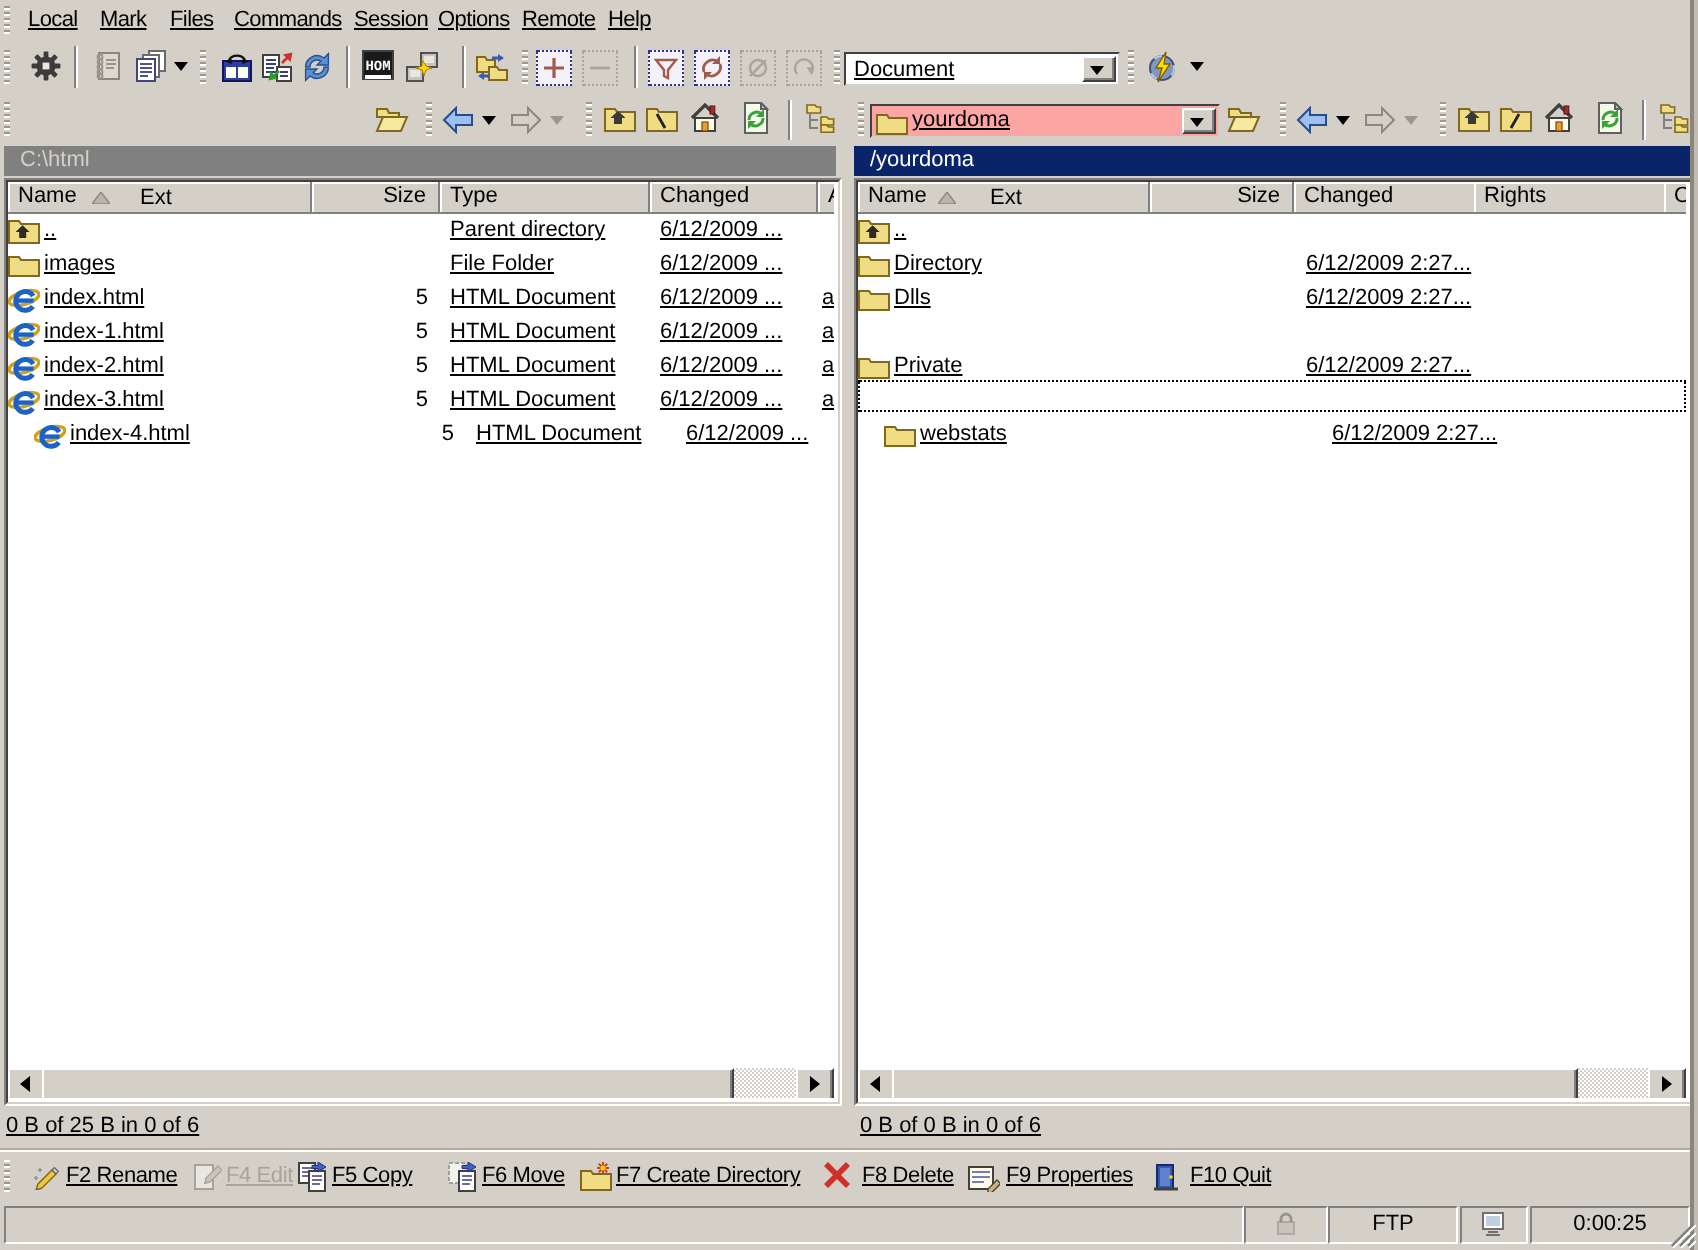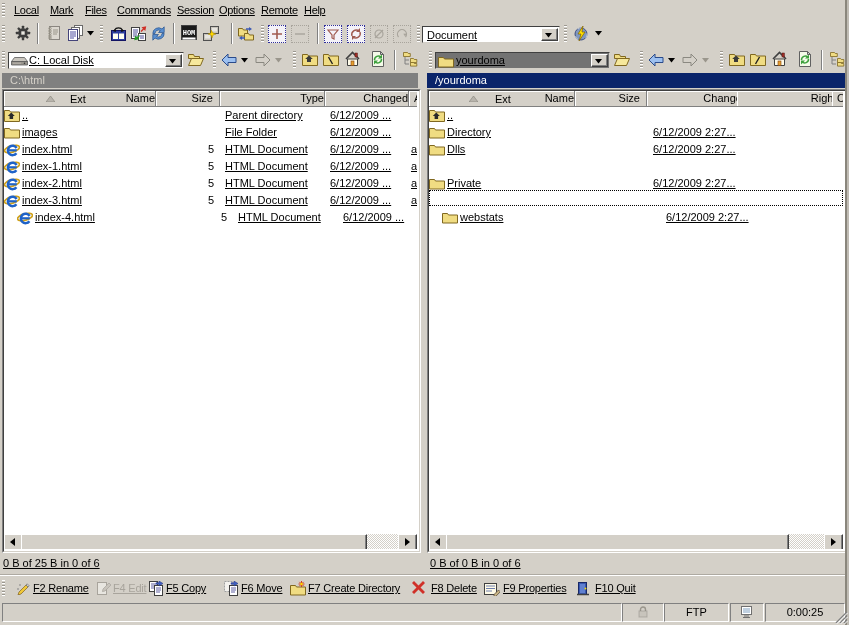--- a/index.html
+++ b/index.html
@@ -1,21 +1,21 @@
 <!DOCTYPE html>
 <html><head><meta charset="utf-8"><style>
 html,body{margin:0;padding:0;width:849px;height:625px;overflow:hidden;
  font-family:"Liberation Sans",sans-serif;font-size:11px;color:#000;background:#d4d0c8;}
 .ab{position:absolute;}
 .grip{width:3px;background:repeating-linear-gradient(0deg,#fff 0 1px,#9c9890 1px 2px,#d4d0c8 2px 3px);}
 .vsep{width:2px;background:linear-gradient(90deg,#808080 0 1px,#fff 1px 2px);}
 .sunk2{border:1px solid;border-color:#808080 #fff #fff #808080;}
 .sunk2 > .in{position:absolute;inset:0;border:1px solid;border-color:#404040 #d4d0c8 #d4d0c8 #404040;}
 .hdrcell{background:#d4d0c8;border-right:1px solid #808080;border-bottom:1px solid #808080;
- box-shadow:inset 1px 1px 0 #fff;height:16px;line-height:15px;padding-left:5px;box-sizing:border-box;text-align:right;}
+ box-shadow:inset 1px 1px 0 #fff;height:16px;line-height:15px;padding-left:5px;box-sizing:border-box;}
 .row{height:17px;line-height:17px;white-space:nowrap;}
 .btn3d{background:#d4d0c8;border:1px solid;border-color:#fff #404040 #404040 #fff;box-shadow:inset -1px -1px 0 #808080;}
 .etch{border:1px solid;border-color:#808080 #fff #fff #808080;}
 svg{display:block;}
 #cmdbar .t{letter-spacing:-0.2px;}
 .t{position:absolute;white-space:nowrap;text-decoration:underline;}
 </style></head>
 <body>
 
 <div class="ab" style="left:0;top:0;width:849px;height:20px;background:#d4d0c8"></div>
@@ -191,34 +191,20 @@
   <path d="M10 1L5 9h3l-2 7 6-9H9z" fill="#ffe000" stroke="#806000" stroke-width="0.7"></path>
  </svg>
  <svg class="ab" style="left:595px;top:11px" width="7" height="5" viewBox="0 0 7 5">
       <path d="M0 0h7L3.5 4.5z" fill="#000"></path>
     </svg>
 </div>
 
 <div id="band2" class="ab" style="left:0;top:47px;width:849px;height:25px;">
 
  <div class="ab grip" style="left:2px;top:4px;height:17px"></div>
- <div class="ab" style="left:8px;top:5px;width:174px;height:15px;background:#fff;border:1px solid;border-color:#404040 #d4d0c8 #d4d0c8 #404040">
-  <svg class="ab" style="left:2px;top:3px" width="17" height="11" viewBox="0 0 17 11">
-        <path d="M3.5 1.5h10l3 4h-16z" fill="#cac6be" stroke="#5a5a5a" stroke-width="0.8"></path>
-        <path d="M0.5 5.5h16v3.5h-16z" fill="#9a968e" stroke="#5a5a5a" stroke-width="0.8"></path>
-        <circle cx="13.5" cy="7.2" r="0.8" fill="#303030"></circle>
-        <path d="M2 7.2h8" stroke="#b8b4ac" stroke-width="1"></path>
-      </svg>
-  <div class="t" style="left:20px;top:1px">C: Local Disk</div>
-  <div class="ab btn3d" style="right:1px;top:1px;width:15px;height:11px">
-        <svg class="ab" style="left:3px;top:4px" width="7" height="5" viewBox="0 0 7 5">
-          <path d="M0 0h7L3.5 4.5z" fill="#000"></path>
-        </svg>
-      </div>
- </div>
  <svg class="ab" style="left:187px;top:5px" width="18" height="16" viewBox="0 0 18 16">
   <path d="M1.5 2.5h5l1 2h5v2h-11z" fill="#f0dc82" stroke="#806820"></path>
   <path d="M1.5 13.5l3-7h12l-3 7z" fill="#f6e89c" stroke="#806820"></path>
  </svg>
  <div class="ab grip" style="left:213px;top:4px;height:17px"></div>
  <svg class="ab" style="left:221px;top:6px" width="16" height="14" viewBox="0 0 16 14">
       <path d="M7 1L1 7l6 6v-3.5h8v-5H7z" fill="#9cc0f0" stroke="#2a4a8a"></path>
     </svg>
  <svg class="ab" style="left:241px;top:11px" width="7" height="5" viewBox="0 0 7 5">
       <path d="M0 0h7L3.5 4.5z" fill="#000"></path>
@@ -255,21 +241,21 @@
  <div class="ab vsep" style="left:394px;top:3px;height:20px"></div>
  <svg class="ab" style="left:402px;top:4px" width="16" height="16" viewBox="0 0 16 16">
   <path d="M1.5 1.5h4l.8 1h2v3h-6.8z" fill="#f0dc82" stroke="#806820" stroke-width="0.8"></path>
   <path d="M3 6v7h4" fill="none" stroke="#808080"></path>
       <path d="M3 9h4" stroke="#808080"></path>
   <path d="M8.5 7.5h3l.8 1h2.5v3h-6.3z" fill="#f0dc82" stroke="#806820" stroke-width="0.8"></path>
   <path d="M8.5 11.5h3l.8 1h2.5v2.6h-6.3z" fill="#f0dc82" stroke="#806820" stroke-width="0.8"></path>
  </svg>
 
  <div class="ab grip" style="left:429px;top:4px;height:17px"></div>
- <div class="ab" style="left:435px;top:5px;width:173px;height:15px;background:#737373;border:1px solid;border-color:#404040 #d4d0c8 #d4d0c8 #404040">
+ <div class="ab" style="left:435px;top:5px;width:173px;height:15px;background:#fca5a5;border:1px solid;border-color:#404040 #d4d0c8 #d4d0c8 #404040">
   <svg class="ab" style="left:2px;top:2px" width="16" height="13" viewBox="0 0 16 13">
         <path d="M0.5 2.5h5l1 1.5h9v8h-15z" fill="#f0dc82" stroke="#806820"></path>
       </svg>
   <div class="t" style="left:20px;top:1px">yourdoma</div>
   <div class="ab btn3d" style="right:1px;top:1px;width:15px;height:11px">
         <svg class="ab" style="left:3px;top:4px" width="7" height="5" viewBox="0 0 7 5">
           <path d="M0 0h7L3.5 4.5z" fill="#000"></path>
         </svg>
       </div>
  </div>

